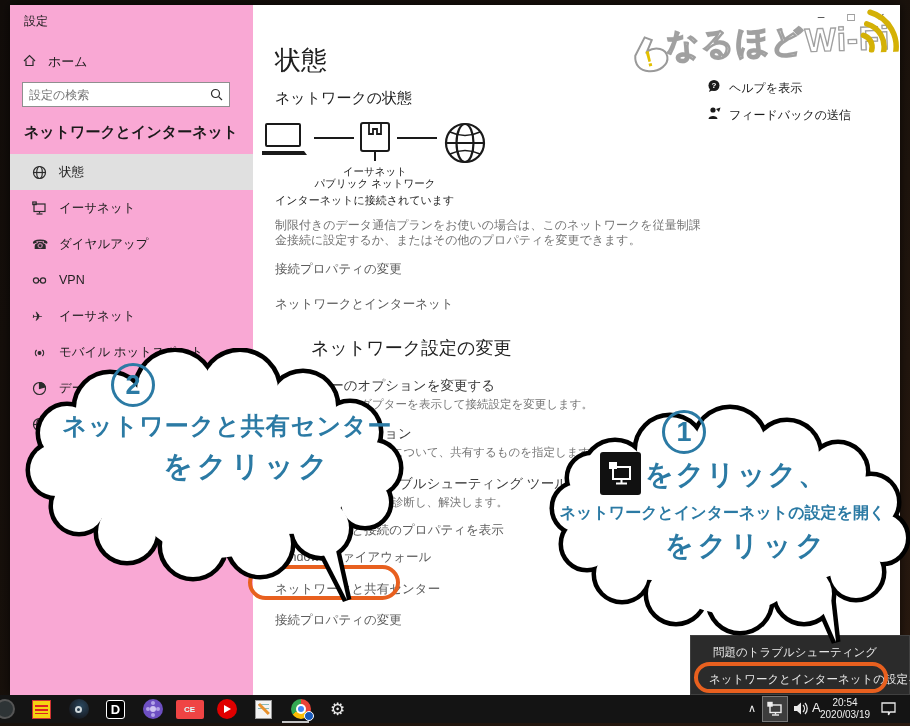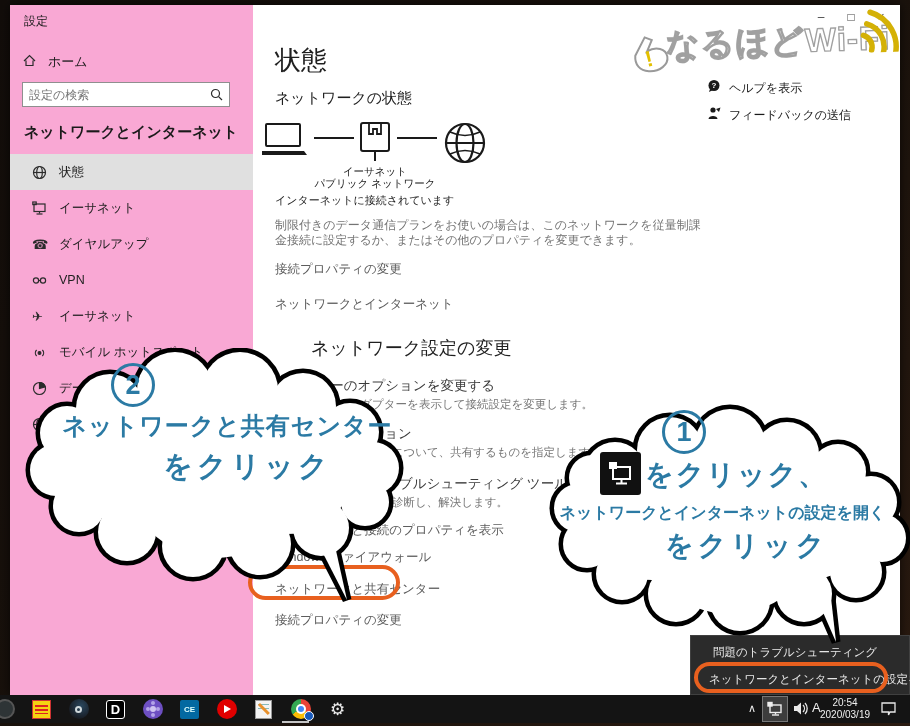--- a/index.html
+++ b/index.html
@@ -411,21 +411,21 @@
     <div class="tb-slot">
       <div style="width:20px;height:20px;border-radius:50%;background:#6d4fc2;position:relative;">
           <div style="position:absolute;left:7px;top:7px;width:6px;height:6px;border-radius:50%;background:#cfc3f0;"></div>
           <div style="position:absolute;left:3px;top:8px;width:4px;height:4px;border-radius:50%;background:#b3a3e8;"></div>
           <div style="position:absolute;left:13px;top:8px;width:4px;height:4px;border-radius:50%;background:#b3a3e8;"></div>
           <div style="position:absolute;left:8px;top:2px;width:4px;height:4px;border-radius:50%;background:#b3a3e8;"></div>
           <div style="position:absolute;left:8px;top:14px;width:4px;height:4px;border-radius:50%;background:#b3a3e8;"></div>
         </div>
     </div>
     <div class="tb-slot">
-      <div style="width:19px;height:19px;background:#0369a1;border-radius:2px;color:#dff;font-size:8px;font-weight:bold;text-align:center;line-height:19px;">CE</div>
+      <div style="width:28px;height:19px;background:#ef4444;border-radius:2px;color:#dff;font-size:8px;font-weight:bold;text-align:center;line-height:19px;">CE</div>
     </div>
     <div class="tb-slot">
       <div style="width:20px;height:20px;border-radius:50%;background:#e00000;display:flex;align-items:center;justify-content:center;">
           <div style="width:0;height:0;border-left:7px solid #fff;border-top:4.5px solid transparent;border-bottom:4.5px solid transparent;margin-left:2px;"></div>
         </div>
     </div>
     <div class="tb-slot">
       <div style="width:17px;height:19px;background:#f4f4f4;border:1px solid #999;position:relative;">
           <div style="position:absolute;left:2px;top:3px;width:11px;height:1.5px;background:#8bb;"></div>
           <div style="position:absolute;left:2px;top:7px;width:11px;height:1.5px;background:#8bb;"></div>

